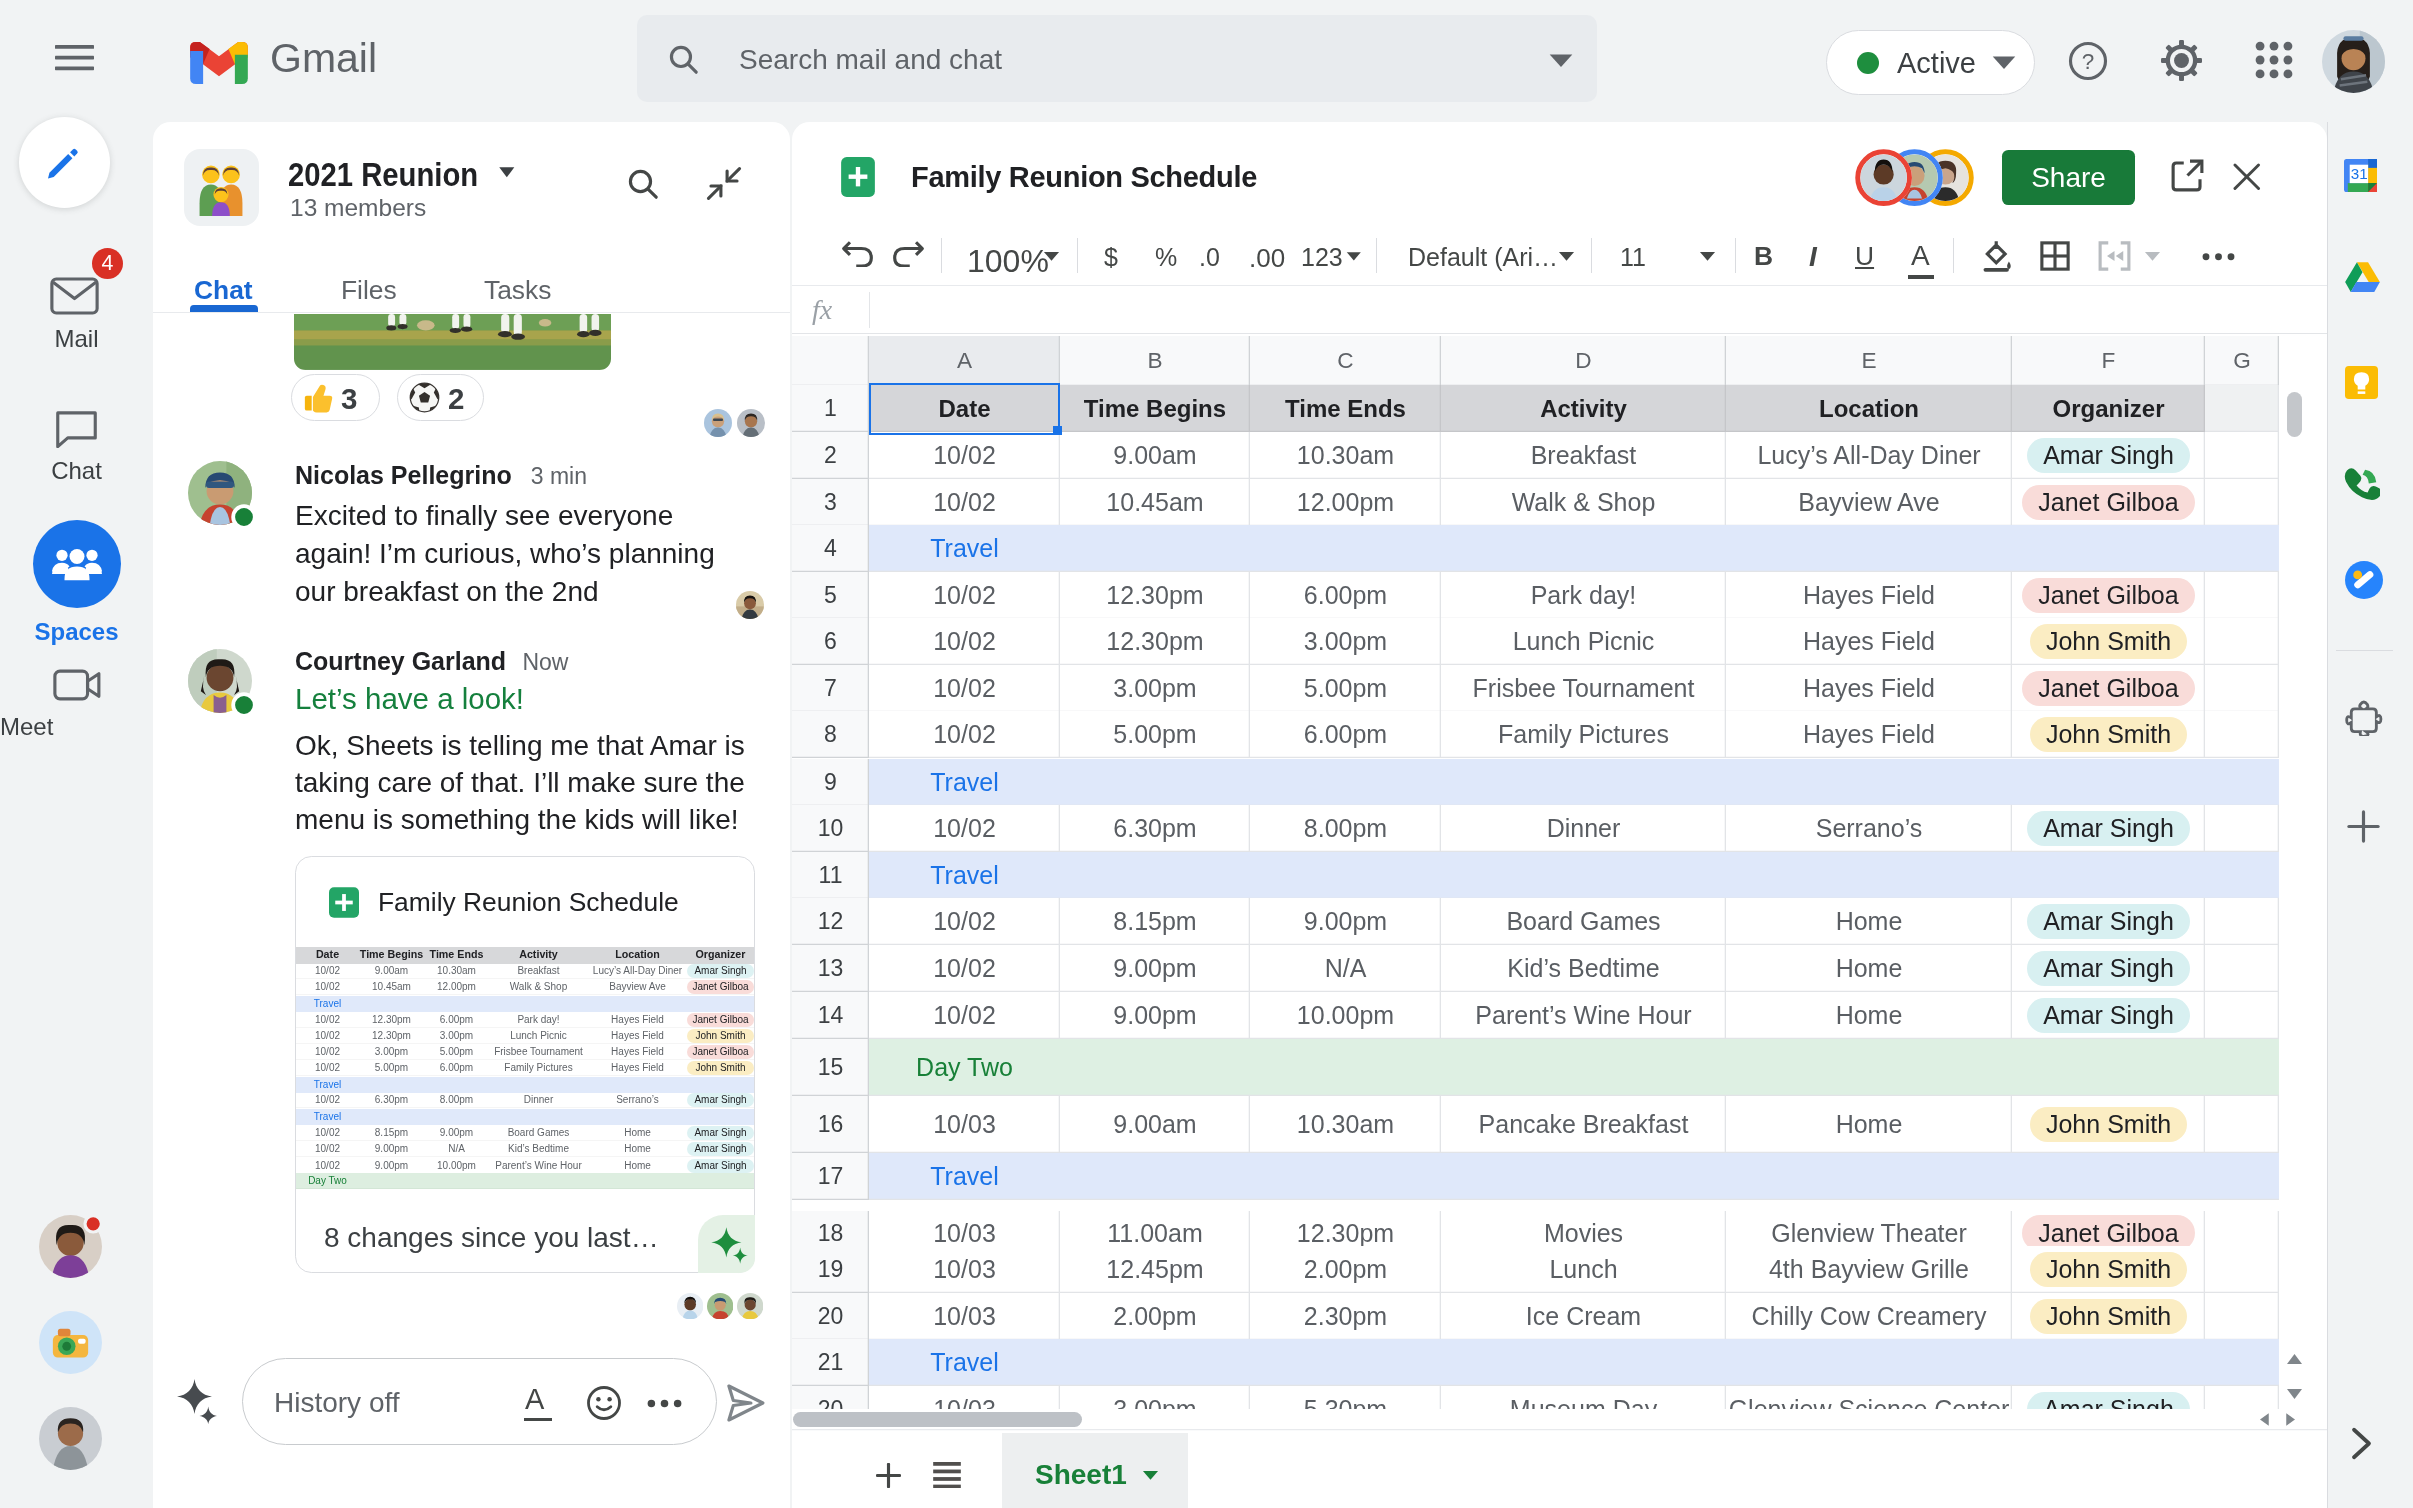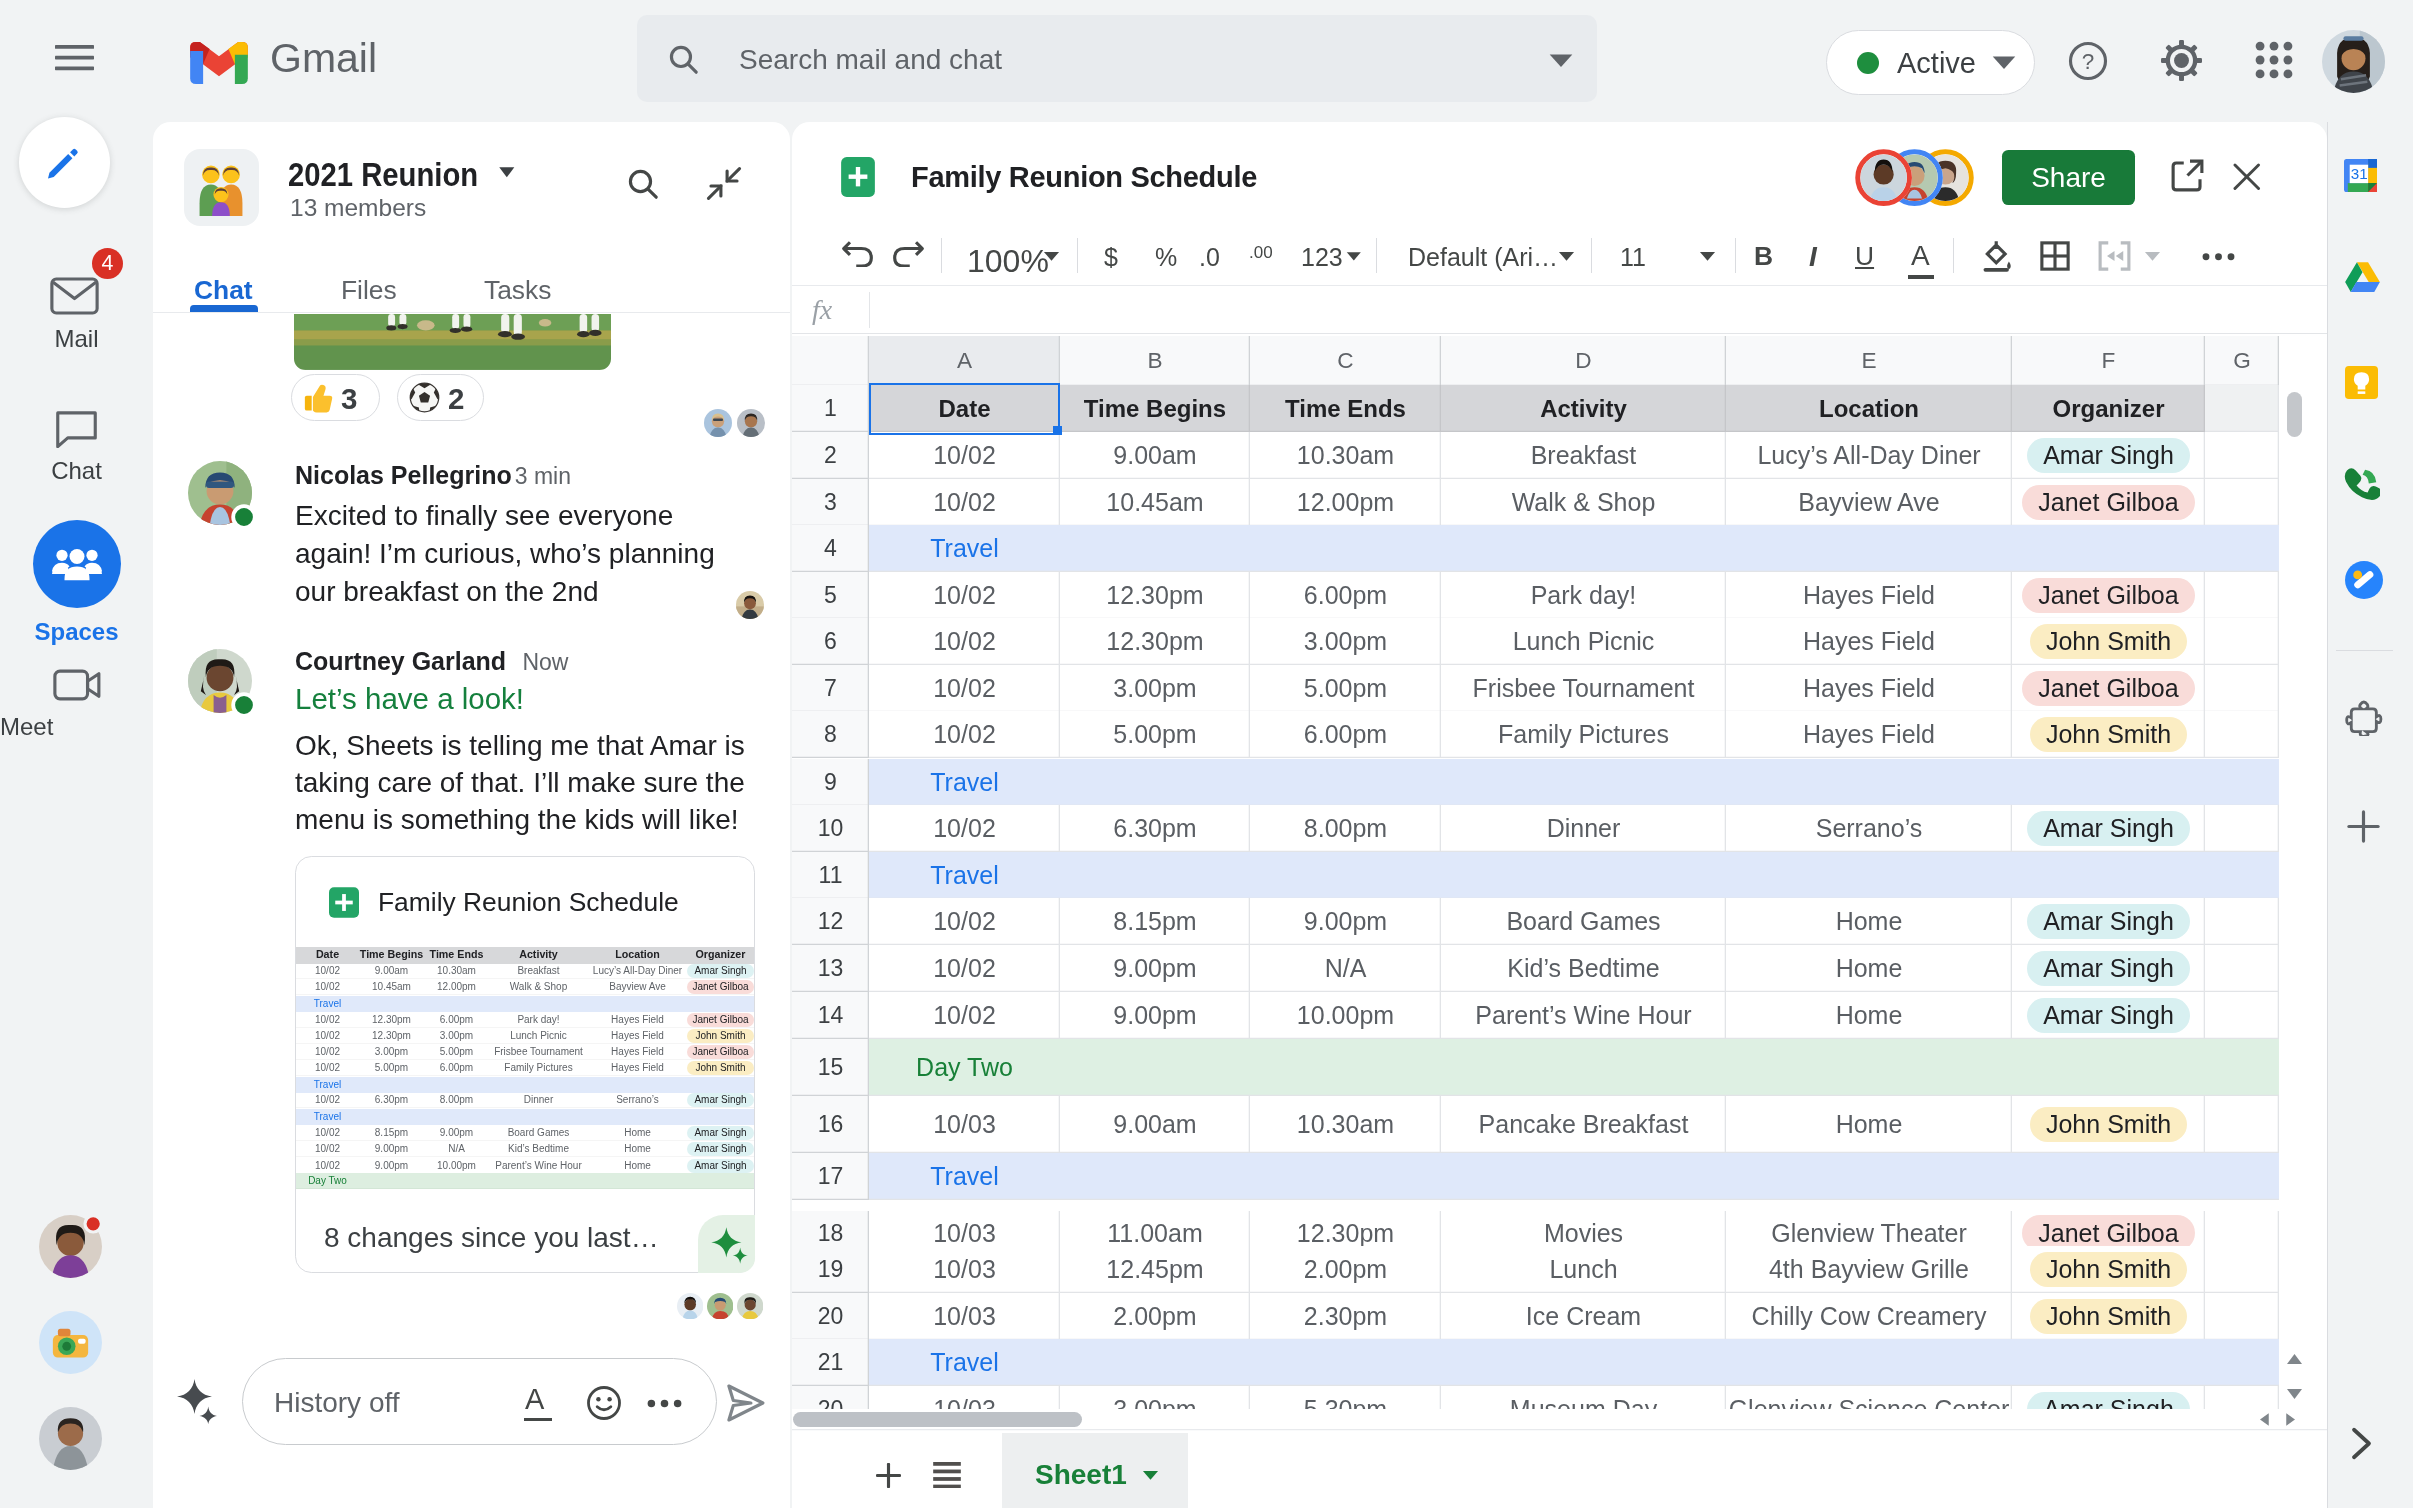--- a/index.html
+++ b/index.html
@@ -303,21 +303,21 @@
         <circle cx="50" cy="47" r="21" fill="#c99b72"></circle>
         <path d="M18 100 Q24 68 50 68 Q76 68 82 100 Z" fill="#c6432f"></path>
         <path d="M34 100 Q38 72 50 72 Q62 72 66 100 Z" fill="#a8c4e0"></path>
         <path d="M27 42 Q27 18 50 18 Q73 18 73 42 L69 34 Q50 26 31 34 Z" fill="#274a73"></path>
         <rect x="28" y="32" width="44" height="10" rx="5" fill="#30577f"></rect>
       </g>
     </svg>
 <svg class="ic" style="left:230px;top:503px" width="28" height="28" viewBox="0 0 44 44">
       <circle cx="22" cy="22" r="17" fill="#188038" stroke="#fff" stroke-width="6"></circle>
     </svg>
-<div class="abs" style="left:295px;top:461px;font-size:25px;font-weight:700;color:#202124;white-space:nowrap">Nicolas Pellegrino<span style="font-weight:400;color:#5f6368;font-size:23px;margin-left:3px">3 min</span></div>
+<div class="abs" style="left:295px;top:461px;font-size:25px;font-weight:700;color:#202124;white-space:nowrap">Nicolas Pellegrino<span style="font-weight:400;color:#5f6368;font-size:23px;margin-left:19px">3 min</span></div>
 <div class="abs" style="left:295px;top:497px;font-size:28px;line-height:38px;color:#202124;white-space:nowrap">Excited to finally see everyone<br>again! I’m curious, who’s planning<br>our breakfast on the 2nd</div>
 <svg class="ic" style="left:736px;top:591px" width="28" height="28" viewBox="0 0 100 100">
       <defs>
         <clipPath id="av7">
           <circle cx="50" cy="50" r="50"></circle>
         </clipPath>
       </defs>
       <g clip-path="url(#av7)">
         <rect width="100" height="100" fill="#d9cba8"></rect>
         <rect y="55" width="100" height="45" fill="#c2ae8a"></rect>
@@ -628,21 +628,21 @@
     </svg>
 <div class="abs" style="left:941px;top:238px;width:1.3px;height:35px;background:#dadce0"></div>
 <div class="abs" style="left:967px;top:243px;font-size:32px;color:#444746">100%</div>
 <svg class="ic" style="left:1042px;top:250px" width="19" height="12.6" viewBox="0 0 30 20">
       <path d="M3 3 L15 17 L27 3 Z" fill="#444746"></path>
     </svg>
 <div class="abs" style="left:1077px;top:238px;width:1.3px;height:35px;background:#dadce0"></div>
 <div class="abs" style="left:1104px;top:243px;font-size:25px;color:#444746">$</div>
 <div class="abs" style="left:1155px;top:243px;font-size:25px;color:#444746">%</div>
 <div class="abs" style="left:1199px;top:243px;font-size:25px;color:#444746">.0</div>
-<div class="abs" style="left:1249px;top:243px;font-size:17px;color:#444746">.00</div>
+<div class="abs" style="left:1249px;top:243px;font-size:26px;color:#444746">.00</div>
 <div class="abs" style="left:1301px;top:243px;font-size:25px;color:#444746">123</div>
 <svg class="ic" style="left:1345px;top:250px" width="17.6" height="12.6" viewBox="0 0 30 20">
       <path d="M3 3 L15 17 L27 3 Z" fill="#444746"></path>
     </svg>
 <div class="abs" style="left:1376px;top:238px;width:1.3px;height:35px;background:#dadce0"></div>
 <div class="abs" style="left:1408px;top:243px;font-size:25px;color:#444746">Default (Ari…</div>
 <svg class="ic" style="left:1557px;top:250px" width="19" height="12.6" viewBox="0 0 30 20">
       <path d="M3 3 L15 17 L27 3 Z" fill="#444746"></path>
     </svg>
 <div class="abs" style="left:1591px;top:238px;width:1.3px;height:35px;background:#dadce0"></div>

